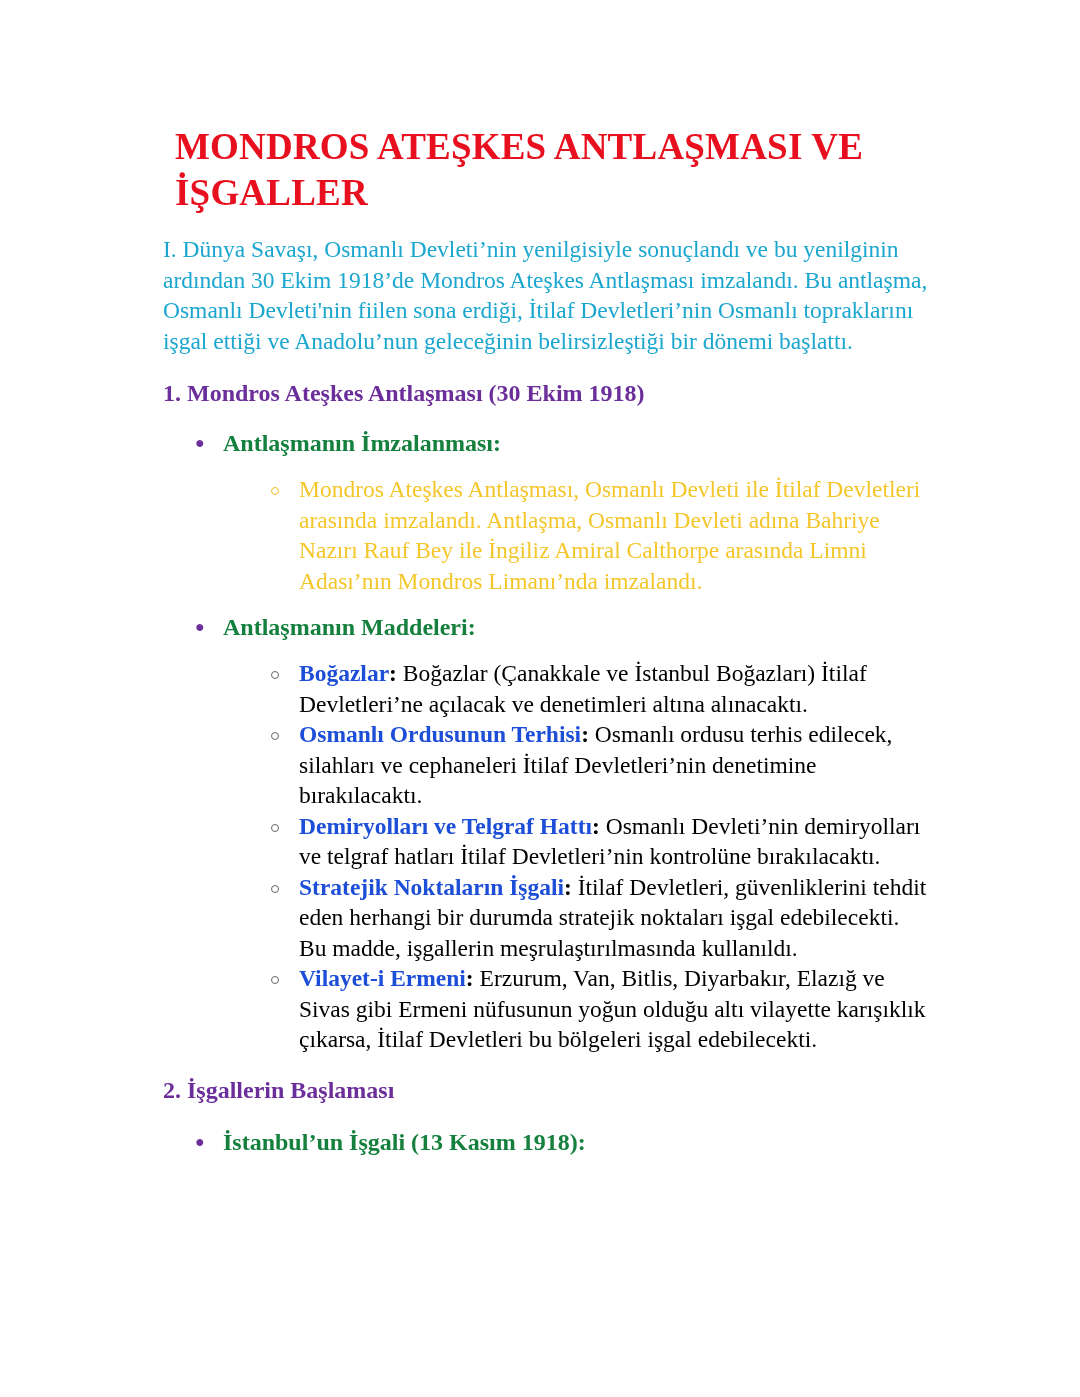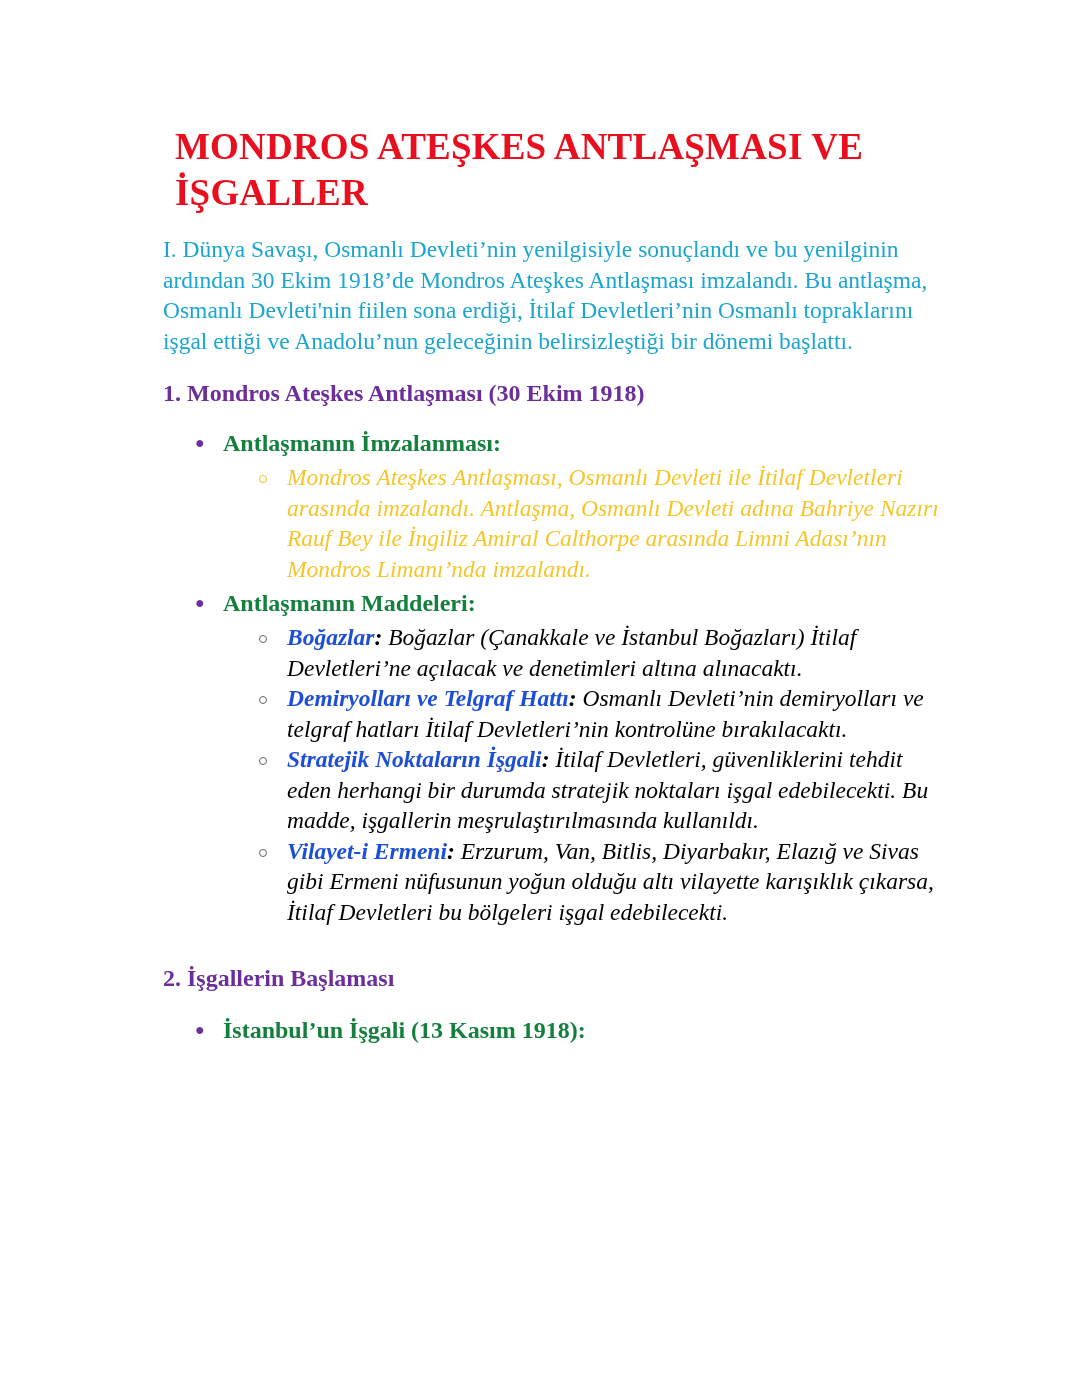--- a/index.html
+++ b/index.html
@@ -7,28 +7,28 @@
          font-family: "Liberation Serif", "DejaVu Serif", serif; color: #000; }
   .page { position: absolute; left: 163px; top: 112px; width: 780px; }
   h1 { margin: 12px; font-size: 37px; line-height: 46px; font-weight: bold; color: #e8101e; letter-spacing: 0.2px; }
   .intro { margin: 18px 0 0 0; font-size: 23.5px; line-height: 30.5px; color: #1aa6cf; }
   h2 { margin: 0; font-size: 24px; line-height: 30px; font-weight: bold; color: #6b2e9a; }
   .sec1 { margin-top: 22px; }
   ul.l1 { list-style: none; margin: 20px 0 0 0; padding: 0; }
   ul.l1 > li { position: relative; padding-left: 60px; }
   .l1-head { font-size: 24px; line-height: 30px; font-weight: bold; color: #15803d; }
   .bullet { position: absolute; left: 32px; top: 0; font-size: 16px; line-height: 30px; color: #6b2e9a; }
-  ul.l2 { list-style: none; margin: 4px; padding: 0; font-style: italic; }
+  ul.l2 { list-style: none; margin: 16px; padding: 0; }
   ul.l2 > li { position: relative; padding-left: 60px; font-size: 23.5px; line-height: 30.5px; }
   .circle { position: absolute; left: 32px; top: 13px; width: 6px; height: 6px; border: 1px solid #666; border-radius: 50%; }
   .circle.y { border-color: #f0c020; }
   .yellow { color: #f4c62a; }
   .term { color: #1d4ed8; font-weight: bold; }
   .colon { font-weight: bold; color: #000; }
-  .sec2 { margin-top: 36px; }
+  .sec2 { margin-top: 20px; }
   .l1b { margin-top: 22px !important; }
 </style>
 </head>
 <body>
 
 <div class="page">
   <h1>MONDROS ATEŞKES ANTLAŞMASI VE İŞGALLER</h1>
   <p class="intro">I. Dünya Savaşı, Osmanlı Devleti’nin yenilgisiyle sonuçlandı ve bu yenilginin ardından 30 Ekim 1918’de Mondros Ateşkes Antlaşması imzalandı. Bu antlaşma, Osmanlı Devleti'nin fiilen sona erdiği, İtilaf Devletleri’nin Osmanlı topraklarını işgal ettiği ve Anadolu’nun geleceğinin belirsizleştiği bir dönemi başlattı.</p>
 
   <h2 class="sec1">1. Mondros Ateşkes Antlaşması (30 Ekim 1918)</h2>
@@ -46,20 +46,24 @@
     <li>
       <span class="bullet">●</span>
       <div class="l1-head">Antlaşmanın Maddeleri:</div>
       <ul class="l2">
         <li>
           <span class="circle"></span>
           <span class="term">Boğazlar</span><span class="colon">:</span><span> Boğazlar (Çanakkale ve İstanbul Boğazları) İtilaf Devletleri’ne açılacak ve denetimleri altına alınacaktı.</span>
         </li>
         <li>
           <span class="circle"></span>
+          <span class="term">Osmanlı Ordusunun Terhisi</span><span class="colon">:</span><span> Osmanlı ordusu terhis edilecek, silahları ve cephaneleri İtilaf Devletleri’nin denetimine bırakılacaktı.</span>
+        </li>
+        <li>
+          <span class="circle"></span>
           <span class="term">Demiryolları ve Telgraf Hattı</span><span class="colon">:</span><span> Osmanlı Devleti’nin demiryolları ve telgraf hatları İtilaf Devletleri’nin kontrolüne bırakılacaktı.</span>
         </li>
         <li>
           <span class="circle"></span>
           <span class="term">Stratejik Noktaların İşgali</span><span class="colon">:</span><span> İtilaf Devletleri, güvenliklerini tehdit eden herhangi bir durumda stratejik noktaları işgal edebilecekti. Bu madde, işgallerin meşrulaştırılmasında kullanıldı.</span>
         </li>
         <li>
           <span class="circle"></span>
           <span class="term">Vilayet-i Ermeni</span><span class="colon">:</span><span> Erzurum, Van, Bitlis, Diyarbakır, Elazığ ve Sivas gibi Ermeni nüfusunun yoğun olduğu altı vilayette karışıklık çıkarsa, İtilaf Devletleri bu bölgeleri işgal edebilecekti.</span>
         </li>

